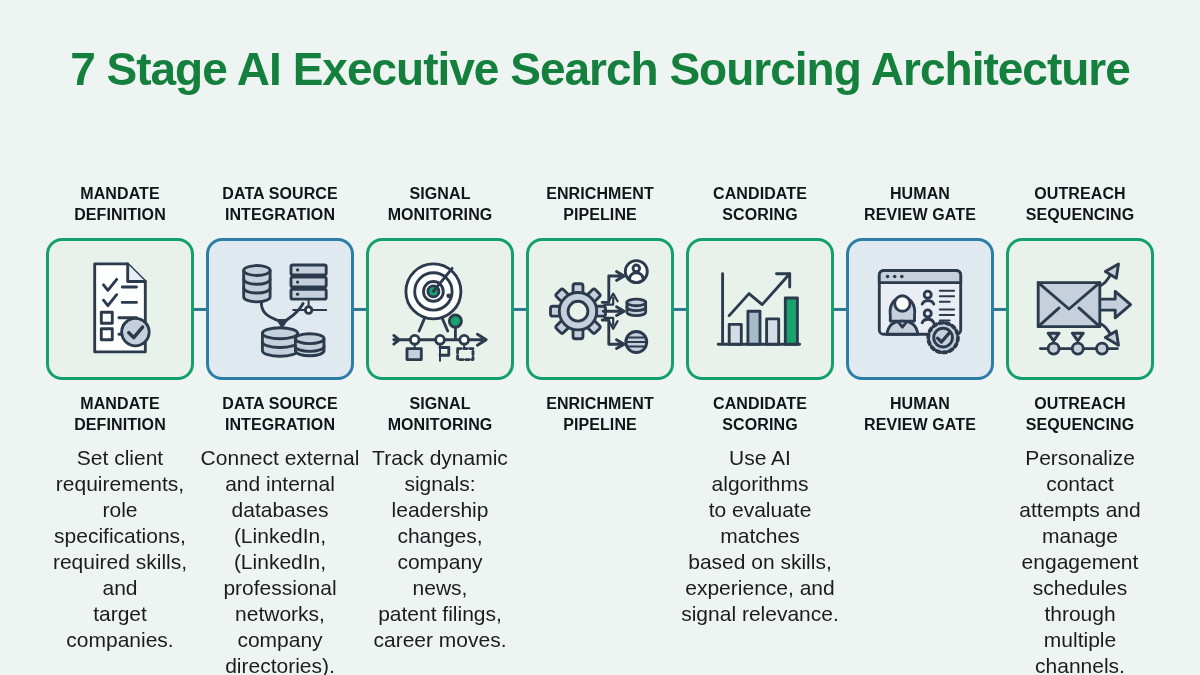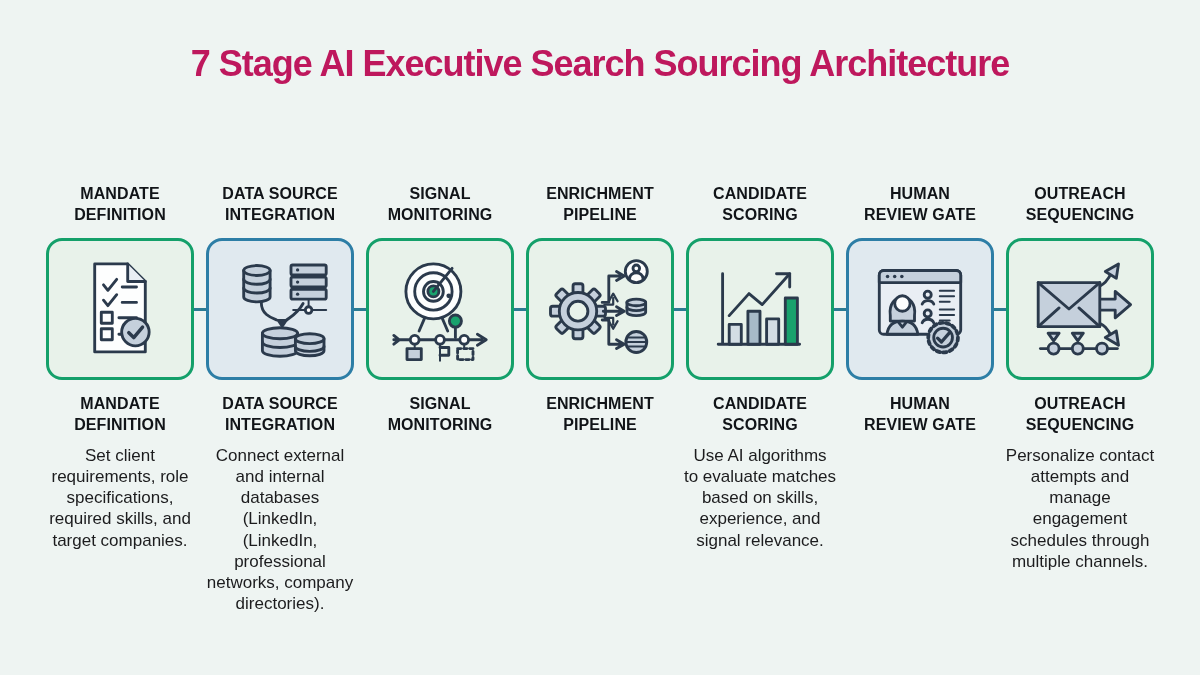--- a/index.html
+++ b/index.html
@@ -5,22 +5,22 @@
   * { margin:0; padding:0; box-sizing:border-box; }
   html,body { width:1200px; height:675px; overflow:hidden; }
   body {
     background:#eef4f2;
     font-family:"Liberation Sans", sans-serif;
     position:relative;
   }
   .main-title {
     position:absolute; top:44px; left:0; width:1200px;
     text-align:center;
-    font-size:36px; font-weight:bold; letter-spacing:-1px;
-    color:#be185d; line-height:1.1;
+    font-size:46px; font-weight:bold; letter-spacing:-1px;
+    color:#15803d; line-height:1.1;
   }
   .stages {
     position:absolute; top:183px; left:40px; width:1120px;
     display:flex;
   }
   .rail {
     position:absolute; top:125px; left:80px; width:960px; height:3px;
     background:#2c7b93; z-index:0;
   }
   .col {
@@ -34,21 +34,21 @@
   }
   .top-title { height:46px; margin-bottom:9px; }
   .bottom-title { margin-top:13px; }
   .icon-box {
     width:148px; height:142px; border-radius:16px;
     display:flex; align-items:center; justify-content:center;
     background:#e8f2ea; border:3px solid #14a06a;
   }
   .icon-box.blue { background:#e0e9ef; border-color:#2d7ea6; }
   .desc {
-    margin-top:10px; font-size:17px; line-height:1.24;
+    margin-top:10px; font-size:21px; line-height:1.24;
     color:#1c1c1e; white-space:pre-line; width:164px;
   }
   
   .s { stroke:#2b3a4c; stroke-width:2.6; fill:none; stroke-linecap:round; stroke-linejoin:round; }
   .t { stroke-width:1.8; }
   .fg { fill:#c5d0dc; }
   .fw { fill:#fdfefe; }
   .fl { fill:#e9eef4; }
   .fgr { fill:#19a26d; }
   .fn { fill:#2b3a4c; stroke:none; }
@@ -144,20 +144,26 @@
         <path class="s" d="M64,76 V66"></path>
         <circle class="s fgr" cx="64" cy="61" r="5.5"></circle>
         <path class="s t" d="M27,82 V86 M50,82 V97 M72,82 V86"></path>
         <rect class="s fg" x="20" y="86" width="13" height="10"></rect>
         <path class="s" d="M50,85 h8 v7 h-8"></path>
         <rect class="s" style="stroke-dasharray:3 2.5" x="66" y="86" width="14" height="10"></rect>
       </svg>
     </div>
     <div class="stage-title bottom-title">SIGNAL
 MONITORING</div>
+    <div class="desc">Track dynamic
+signals: leadership
+changes, company
+news,
+patent filings,
+career moves.</div>
   </div>
 
   <div class="col">
     <div class="stage-title top-title">ENRICHMENT
 PIPELINE</div>
     <div class="icon-box green">
       <svg width="110" height="110" viewBox="0 0 100 100">
         <g transform="translate(30,52)">
           <rect class="s fg" x="-4.5" y="-25" width="9" height="12" rx="2"></rect>
           <rect class="s fg" x="-4.5" y="-25" width="9" height="12" rx="2" transform="rotate(45)"></rect>

